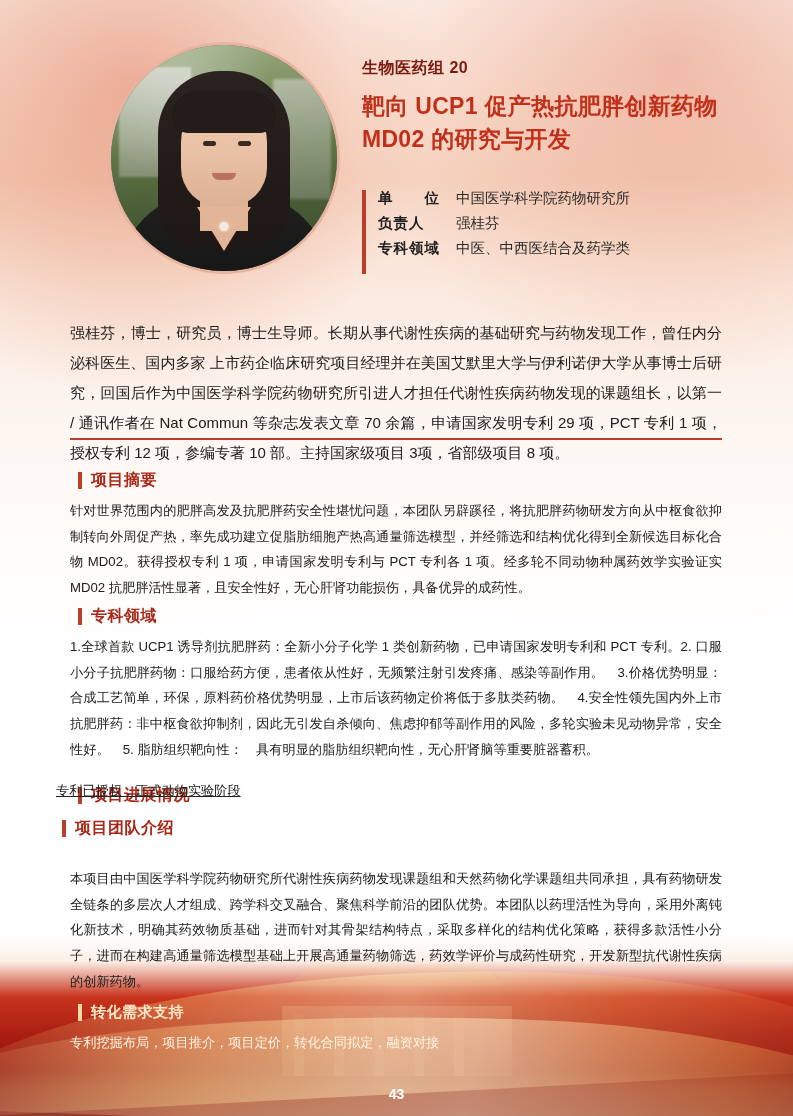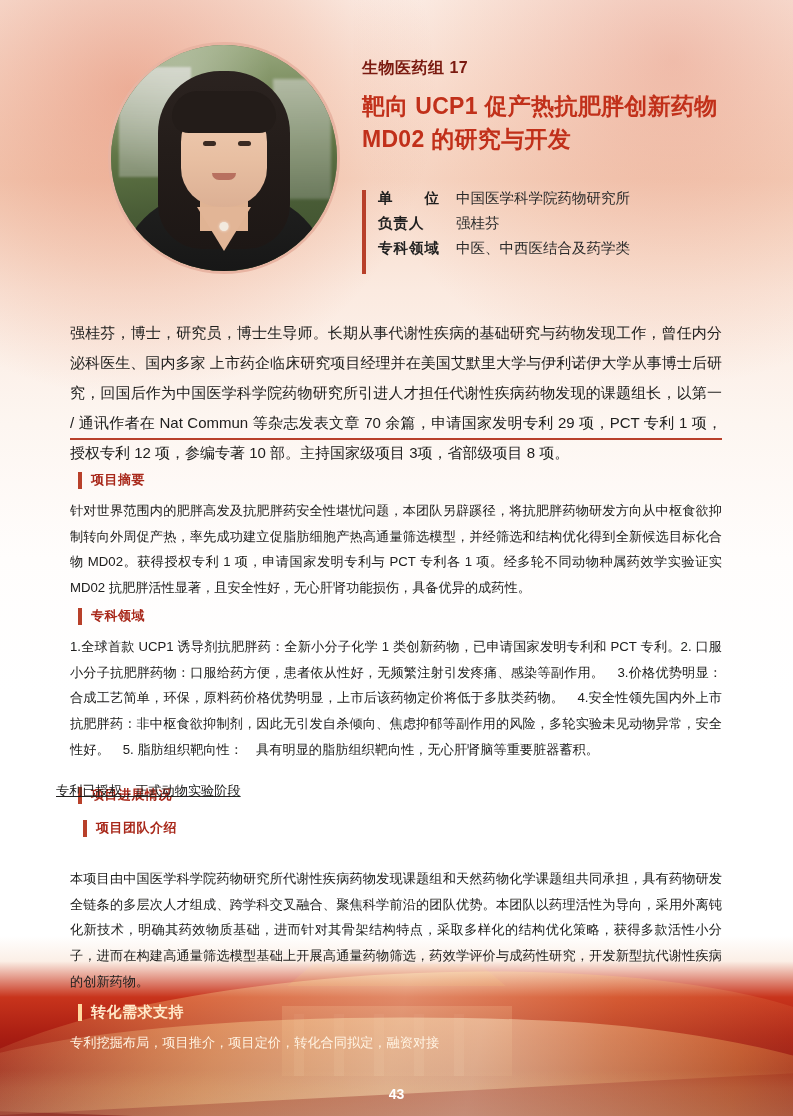--- a/index.html
+++ b/index.html
@@ -262,21 +262,21 @@
     display: flex;
     align-items: center;
     height: 24px;
   }
   .section-head .tick {
     width: 4px; height: 17px;
     background: #b8402a;
     margin-right: 9px;
   }
   .section-head .label {
-    font-size: 13px;
+    font-size: 16px;
     font-weight: bold;
     color: #a8281a;
     letter-spacing: 0.5px;
   }
   .section-body {
     position: absolute;
     width: 652px;
     font-size: 13.2px;
     line-height: 1.95;
     color: #20201f;
@@ -285,21 +285,21 @@
 
   .sec1-head { left: 78px; top: 468px; }
   .sec1-body { left: 70px; top: 498px; }
 
   .sec2-head { left: 78px; top: 604px; }
   .sec2-body { left: 70px; top: 634px; }
 
   .sec3-head { left: 78px; top: 783px; }
   .sec3-body { left: 56px; top: 778px; text-decoration: underline; }
 
-  .sec4-head { left: 83px; top: 816px; }
+  .sec4-head { left: 62px; top: 816px; }
   .sec4-body { left: 70px; top: 846px; margin-top: 20px; }
 
   
   .transfer-head {
     position: absolute;
     left: 78px; top: 1000px;
     display: flex; align-items: center; height: 24px;
     z-index: 8;
   }
   .transfer-head .tick {
@@ -367,21 +367,21 @@
         <div class="neck"></div>
         <div class="collar-v"></div>
         <div class="face"></div>
         <div class="fringe"></div>
         <div class="eye l"></div>
         <div class="eye r"></div>
         <div class="mouth"></div>
         <div class="necklace"></div>
       </div>
 
-      <div class="group-label">生物医药组 17</div>
+      <div class="group-label">生物医药组 20</div>
       <div class="title">靶向 UCP1 促产热抗肥胖创新药物 MD02 的研究与开发</div>
 
       <div class="meta">
         <div class="meta-bar"></div>
 
         <div class="meta-row">
           <span class="meta-key">单　　位</span>
           <span class="meta-val">中国医学科学院药物研究所</span>
         </div>
 

